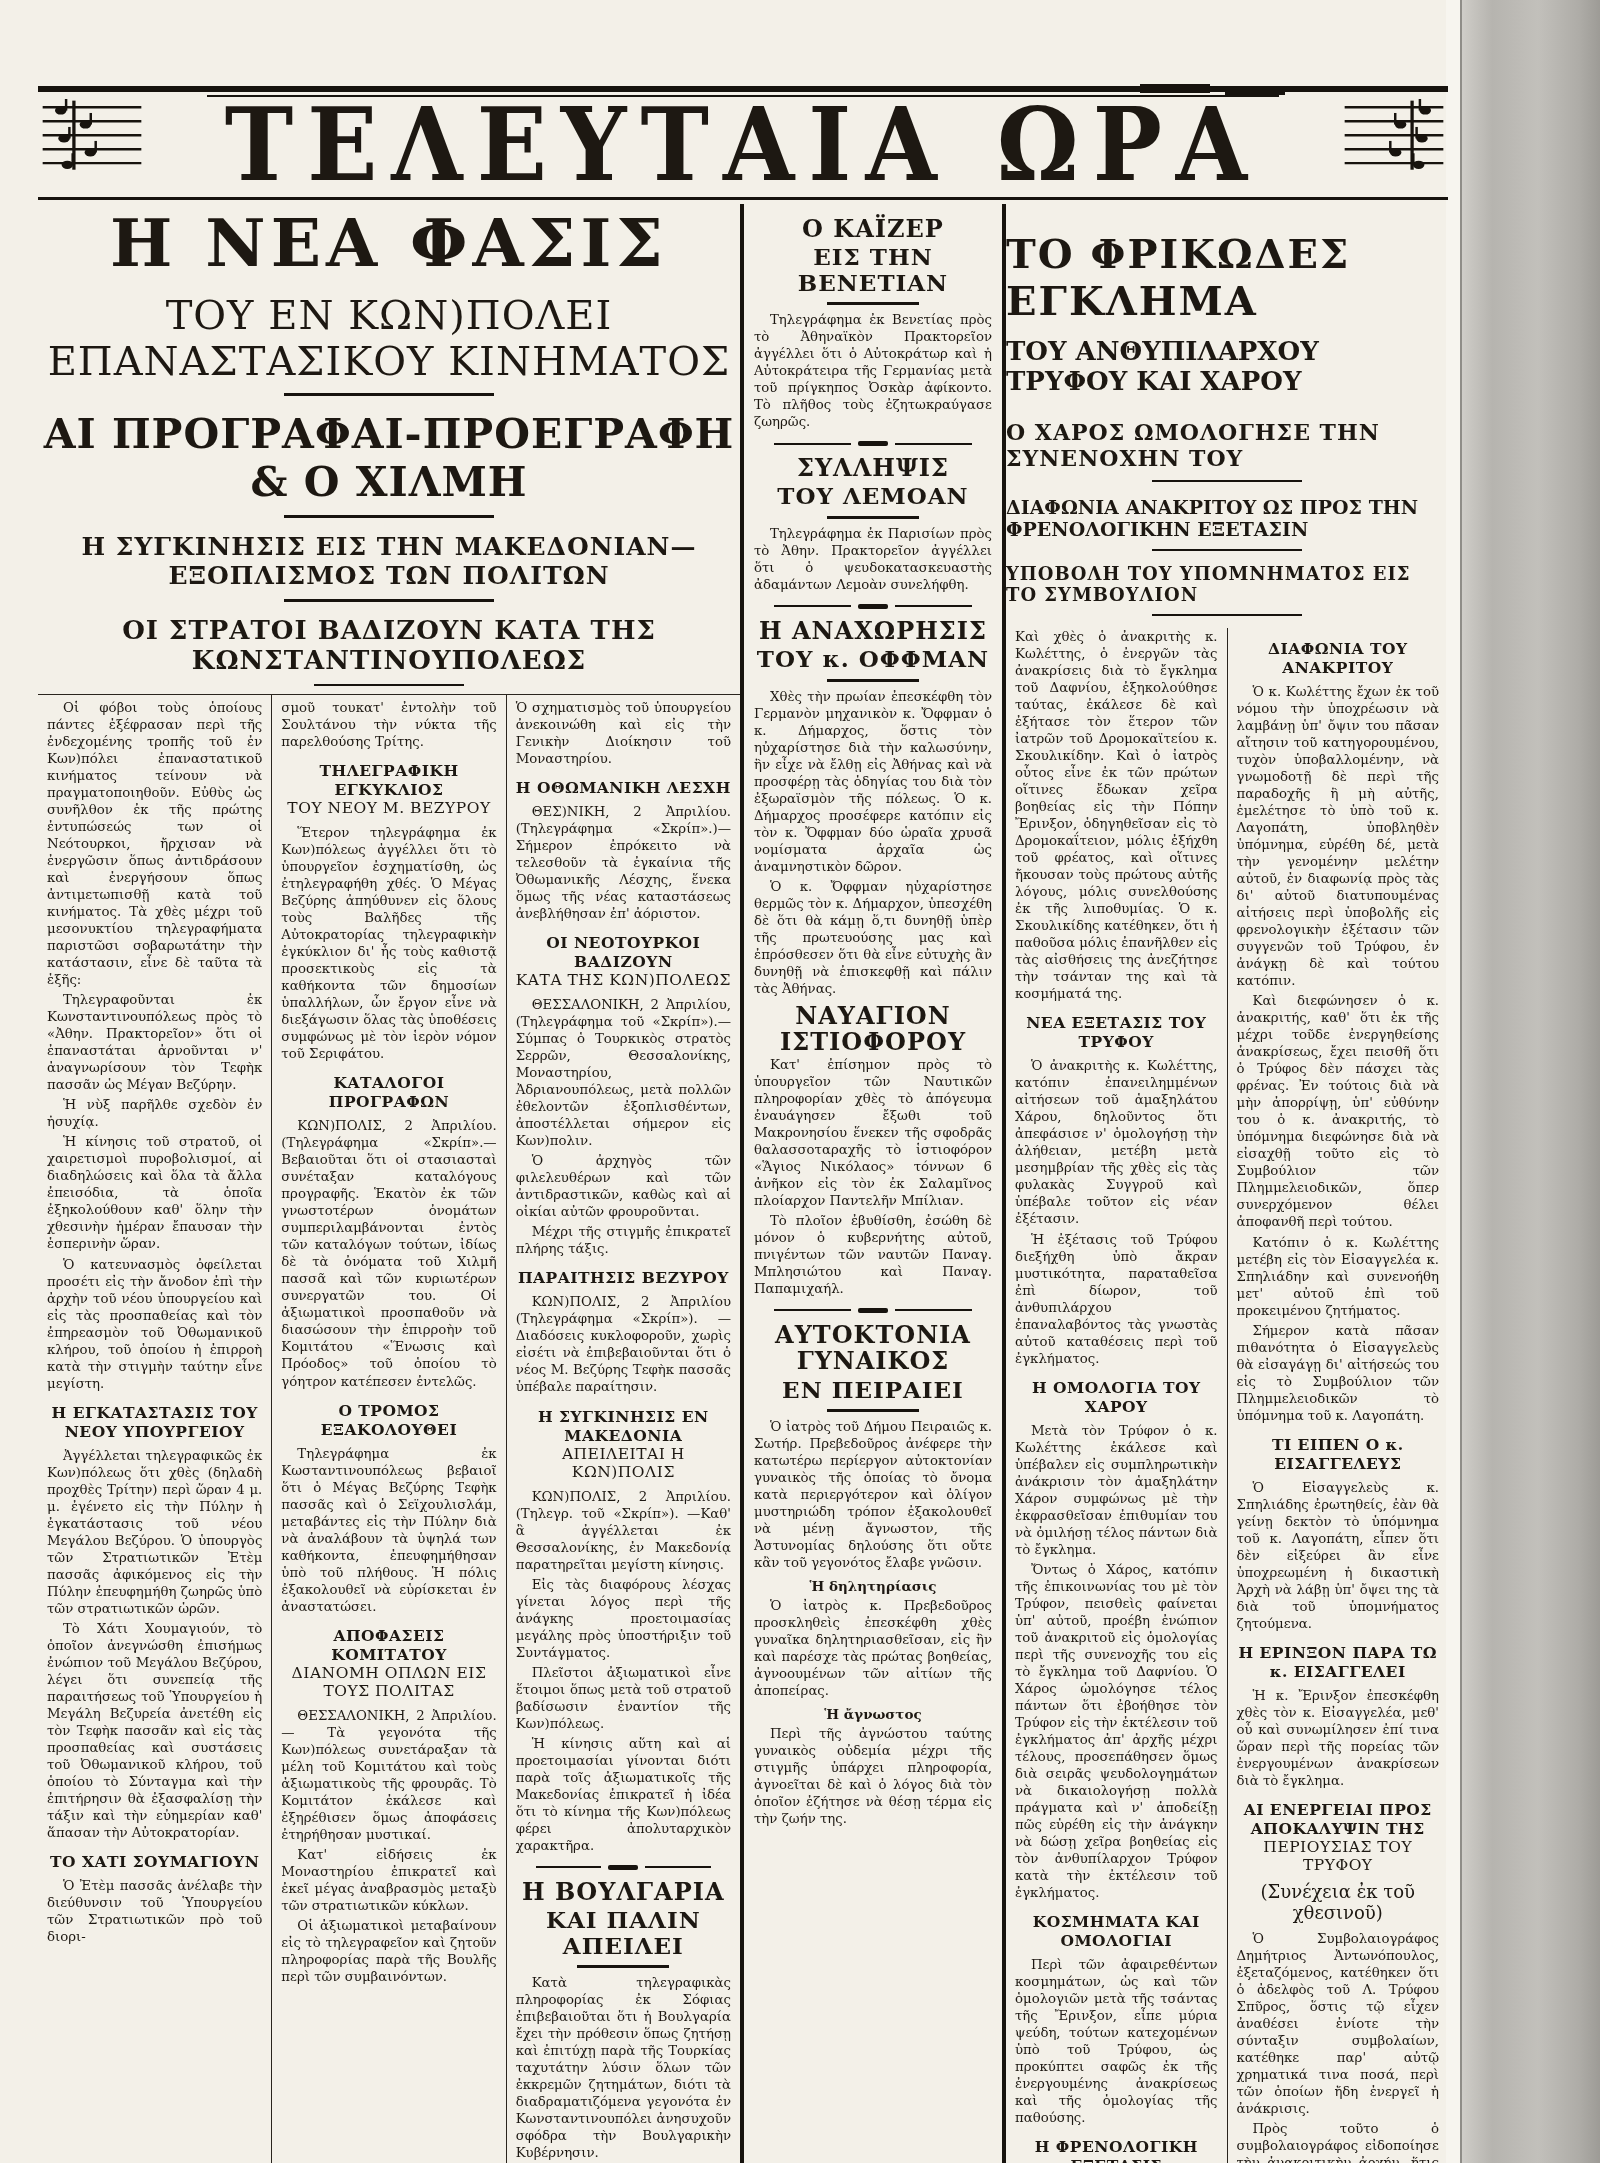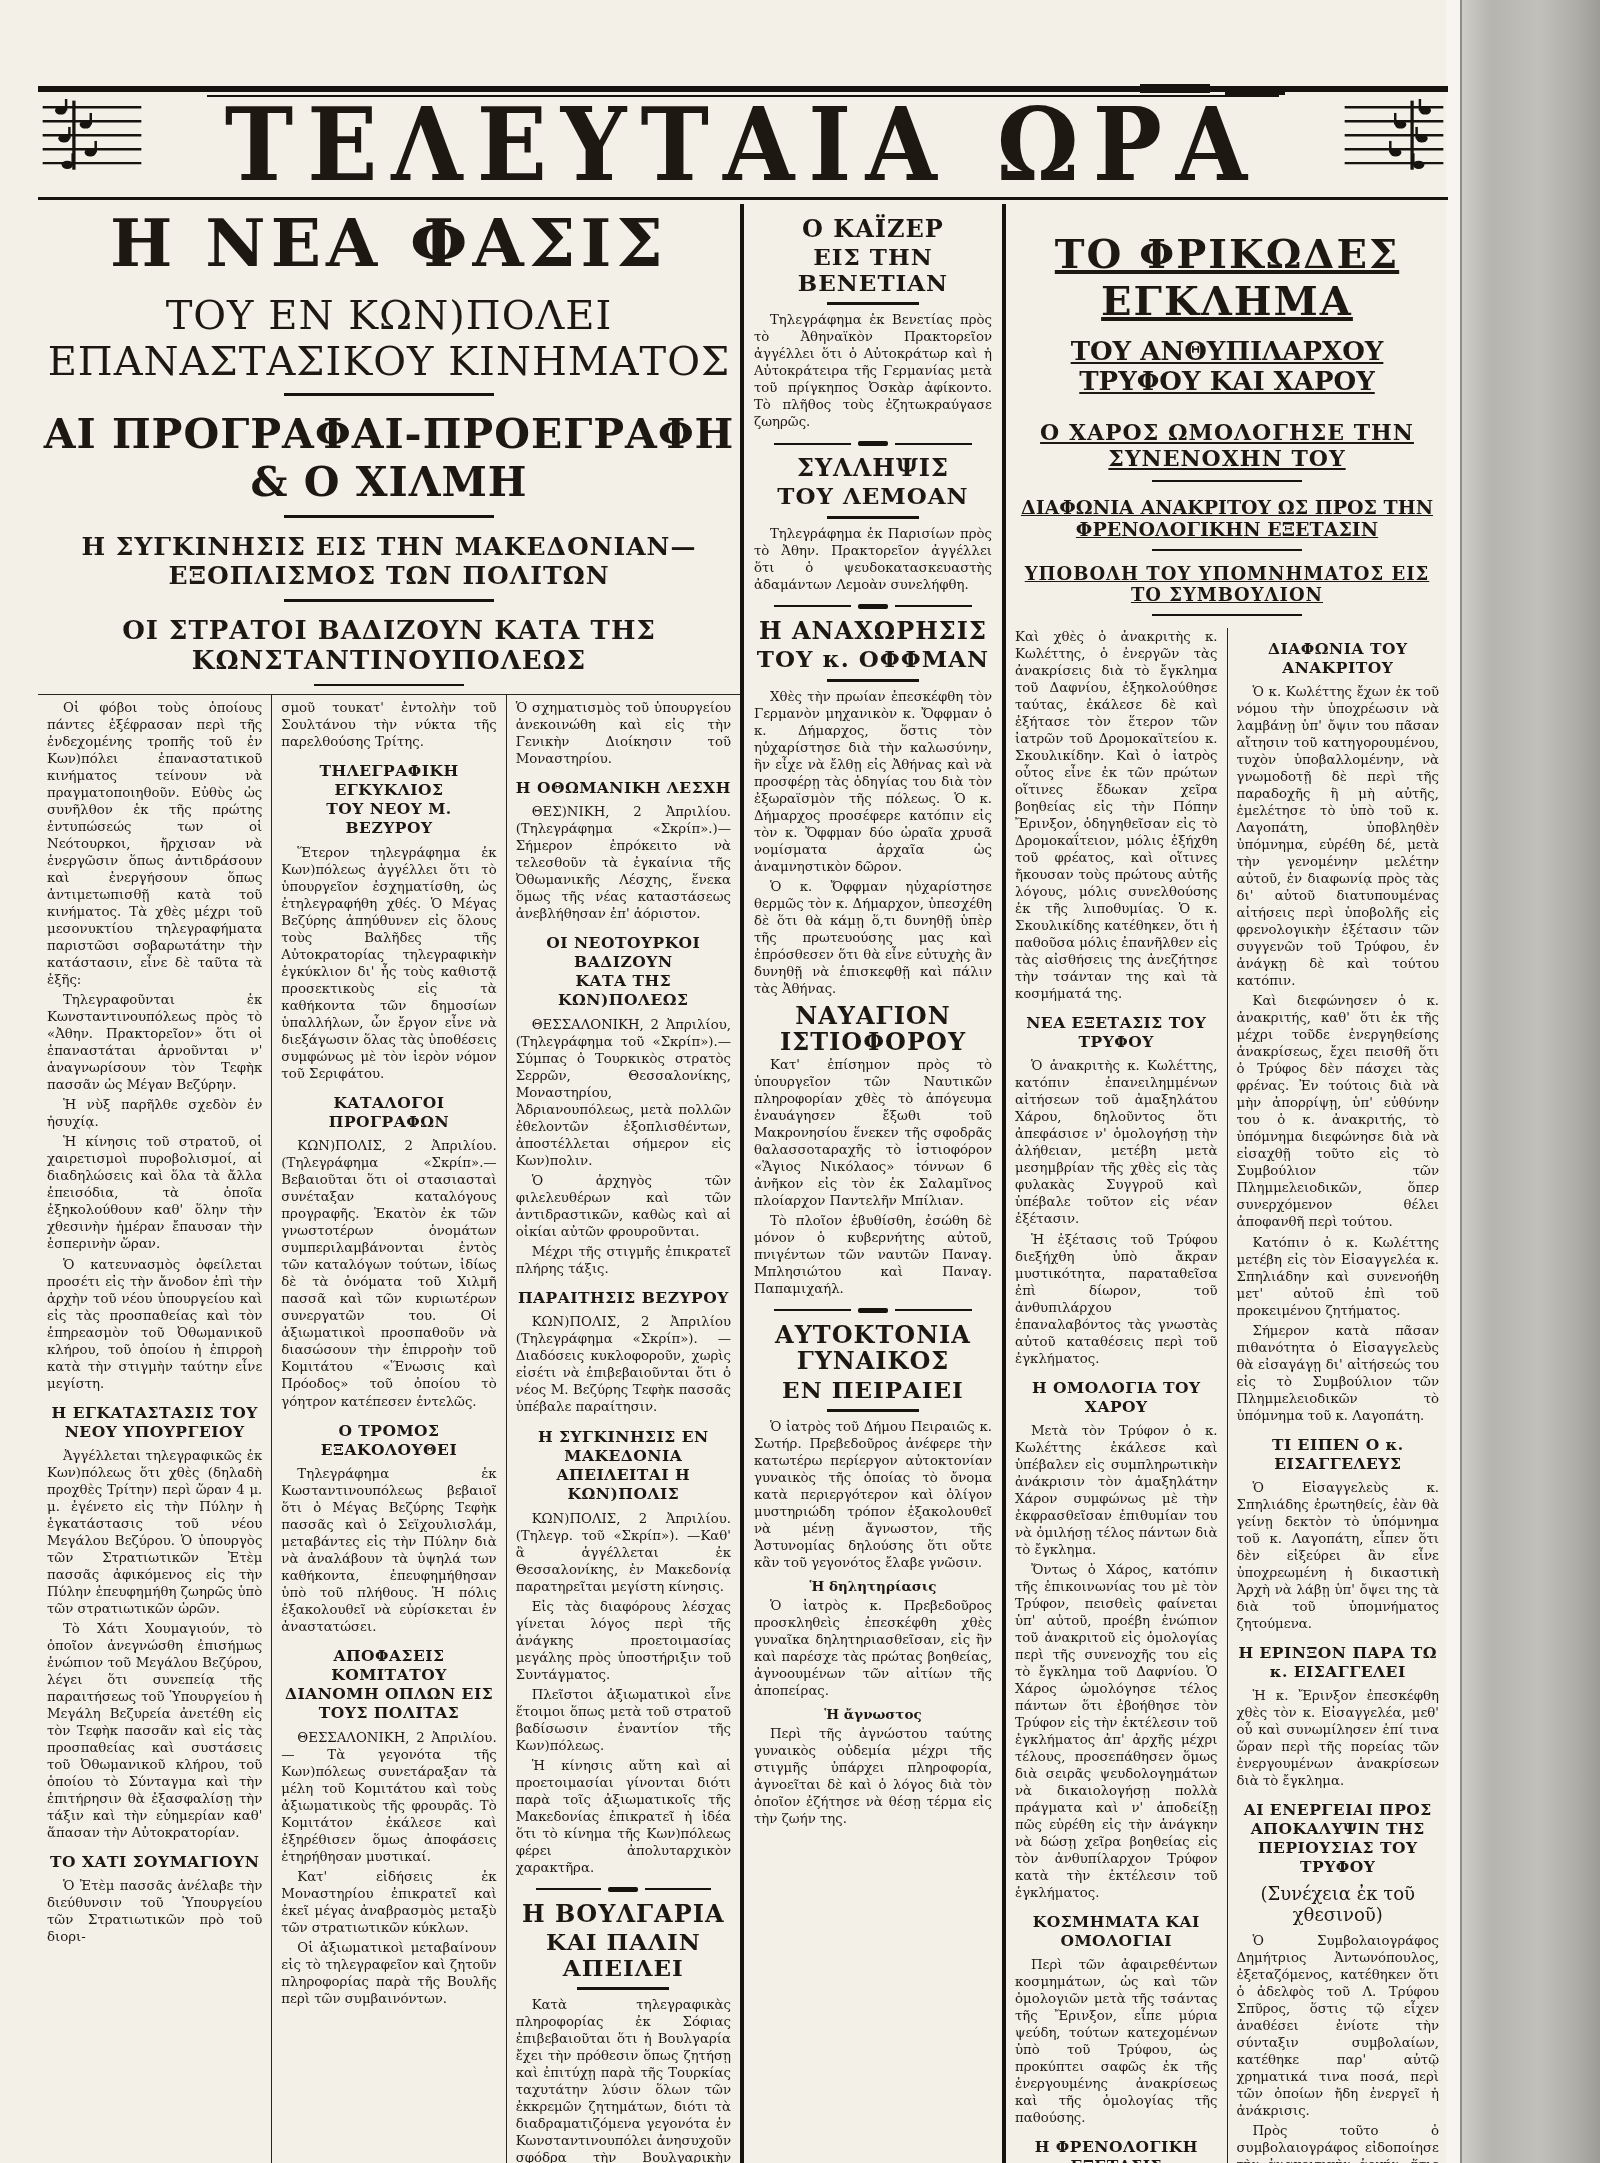--- a/index.html
+++ b/index.html
@@ -44,36 +44,36 @@
   .h-strat{font-size:26px;font-weight:bold;margin-top:13px;letter-spacing:1px;}
   .rule-c{border-top:3px solid #17130e;width:210px;margin:9px auto 0;}
   .rule-c.small{width:150px;border-top-width:2px;}
   .lr-cols{display:flex;flex:1;border-top:1px solid #2a251e;}
   .col{flex:1;padding:4px 9px 0;}
   .col + .col{border-left:1px solid #2a251e;}
 
   .mid-col{width:238px;border-left:4px solid #17130e;padding:6px 10px 0;}
 
   .right-region{flex:1;border-left:4px solid #17130e;display:flex;flex-direction:column;}
-  .rr-heads{text-align:center;padding:26px 8px 4px;text-decoration:underline;}
+  .rr-heads{text-align:left;padding:26px 0 4px;}
   .h-frik{font-size:40px;font-weight:bold;letter-spacing:2px;}
   .h-anth{font-size:26px;font-weight:bold;margin-top:12px;}
   .h-charos{font-size:22px;font-weight:bold;margin-top:23px;letter-spacing:1px;}
   .h-diaf{font-size:19px;font-weight:bold;margin-top:14px;}
   .h-ypov{font-size:18px;font-weight:bold;margin-top:12px;letter-spacing:1px;}
   .rr-cols{display:flex;flex:1;margin-top:8px;}
   .rcol{flex:1;padding:0 9px;}
   .rcol + .rcol{border-left:1px solid #2a251e;}
 
   
   .b-p,.b-pl{font-size:13.3px;line-height:1.28;text-align:justify;margin:0 0 3px;}
   .b-p{text-indent:16px;}
   .b-h{font-size:15.5px;font-weight:bold;text-align:center;margin:11px 0 6px;letter-spacing:.5px;}
   .b-h2a{font-size:15.5px;font-weight:bold;text-align:center;margin:11px 0 0;letter-spacing:.5px;}
-  .b-h2b{font-size:15.5px;font-weight:bold;text-align:center;margin:0 0 7px;letter-spacing:.5px;}
+  .b-h2b{font-size:15.5px;font-weight:normal;text-align:center;margin:0 0 7px;letter-spacing:.5px;}
   .b-ha{font-size:24px;font-weight:bold;text-align:center;margin:6px 0 0;letter-spacing:1px;line-height:1.1;}
   .b-hb{font-size:23px;font-weight:bold;text-align:center;margin:2px 0 6px;letter-spacing:1px;line-height:1.1;}
   .b-hb::after{content:"";display:block;width:92px;border-top:3px solid #17130e;margin:7px auto 3px;}
   .b-c{font-size:13.5px;font-weight:bold;text-align:center;margin:7px 0 3px;}
   .b-nc{font-size:18px;text-align:center;margin:2px 0 7px;}
   .b-orn{display:flex;align-items:center;gap:7px;margin:11px 20px 9px;}
   .b-orn .ol{flex:1;border-top:2px solid #17130e;}
   .b-orn .od{width:30px;height:5px;background:#17130e;border-radius:2px;flex:0 0 auto;}
 </style>
 </head>

